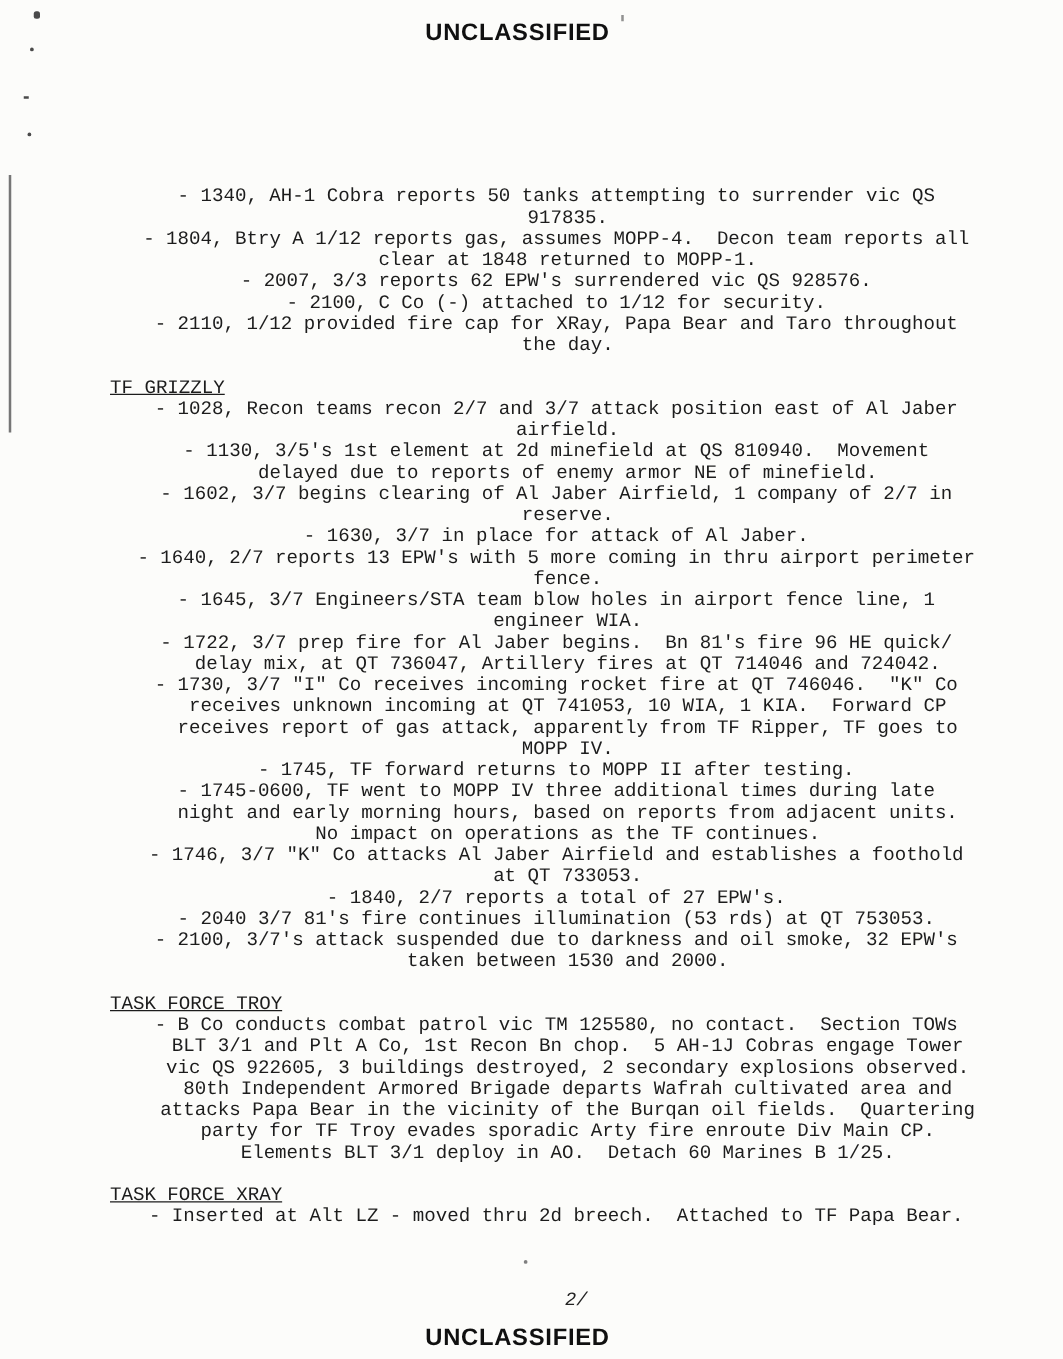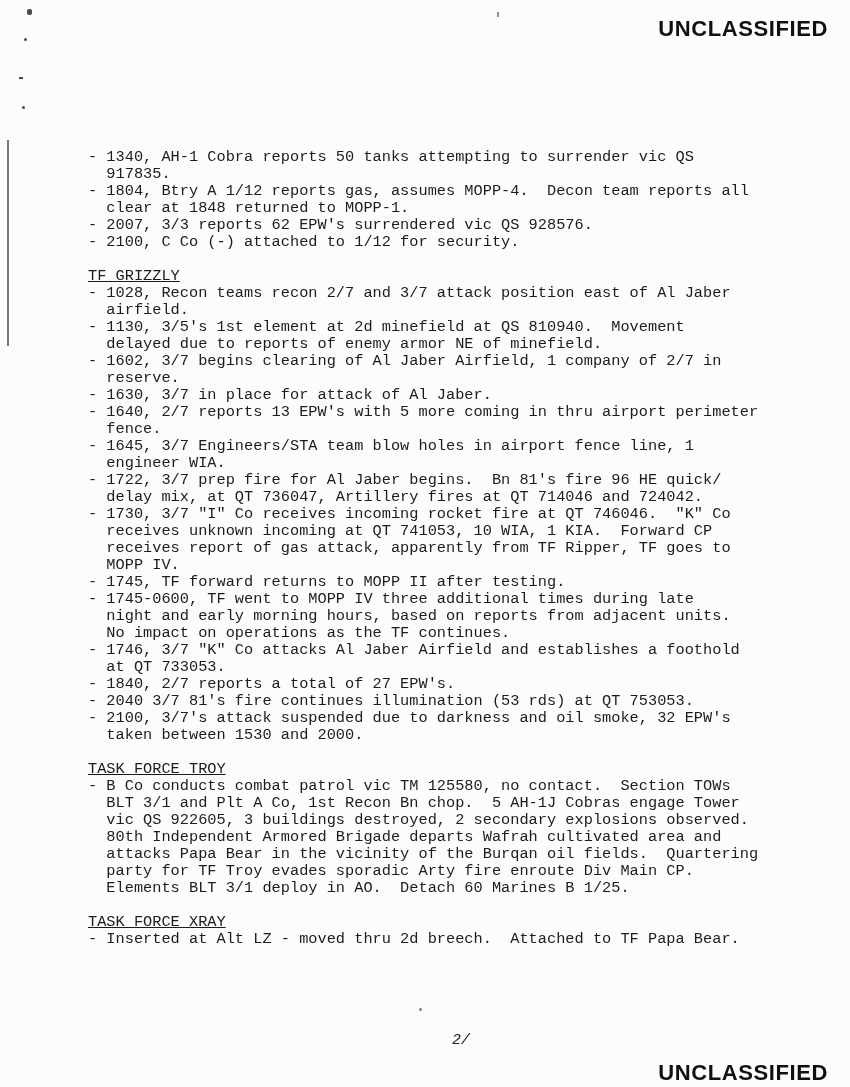--- a/index.html
+++ b/index.html
@@ -8,44 +8,44 @@
     position: relative;
     background: #fcfcfa;
     overflow: hidden;
     font-family: "Liberation Mono", monospace;
     color: #1c1c1c;
   }
   .classification {
     position: absolute;
     left: 0;
     width: 828px;
-    text-align: right;
+    text-align: center;
     font-family: "Liberation Sans", sans-serif;
     font-weight: bold;
-    font-size: 22px;
+    font-size: 19px;
     letter-spacing: 0.6px;
     color: #101010;
   }
   .classification.top { top: 16px; }
   .classification.bottom { top: 1060px; }
   .content {
     position: absolute;
     left: 88px;
     top: 149px;
     width: 714px;
     font-size: 15.3px;
     line-height: 17px;
   }
   .section { margin-bottom: 17px; }
   .section:last-child { margin-bottom: 16px; }
   .section-heading {
     text-decoration: underline;
     white-space: pre-wrap;
   }
-  .entry { white-space: pre-wrap; }
+  .entry { white-space: pre-wrap; text-align: center; }
   .page-number {
     position: absolute;
     top: 1032px;
     left: 452px;
     font-size: 15px;
     font-style: italic;
     color: #222;
   }
   
   .artifact { position: absolute; background: #4a4a4a; }
@@ -72,20 +72,22 @@
 
 <div class="content">
 
   <div class="section">
     <div class="entry">- 1340, AH-1 Cobra reports 50 tanks attempting to surrender vic QS
   917835.</div>
     <div class="entry">- 1804, Btry A 1/12 reports gas, assumes MOPP-4.  Decon team reports all
   clear at 1848 returned to MOPP-1.</div>
     <div class="entry">- 2007, 3/3 reports 62 EPW's surrendered vic QS 928576.</div>
     <div class="entry">- 2100, C Co (-) attached to 1/12 for security.</div>
+    <div class="entry">- 2110, 1/12 provided fire cap for XRay, Papa Bear and Taro throughout
+  the day.</div>
   </div>
 
   <div class="section">
     <div class="section-heading">TF GRIZZLY</div>
     <div class="entry">- 1028, Recon teams recon 2/7 and 3/7 attack position east of Al Jaber
   airfield.</div>
     <div class="entry">- 1130, 3/5's 1st element at 2d minefield at QS 810940.  Movement
   delayed due to reports of enemy armor NE of minefield.</div>
     <div class="entry">- 1602, 3/7 begins clearing of Al Jaber Airfield, 1 company of 2/7 in
   reserve.</div>

